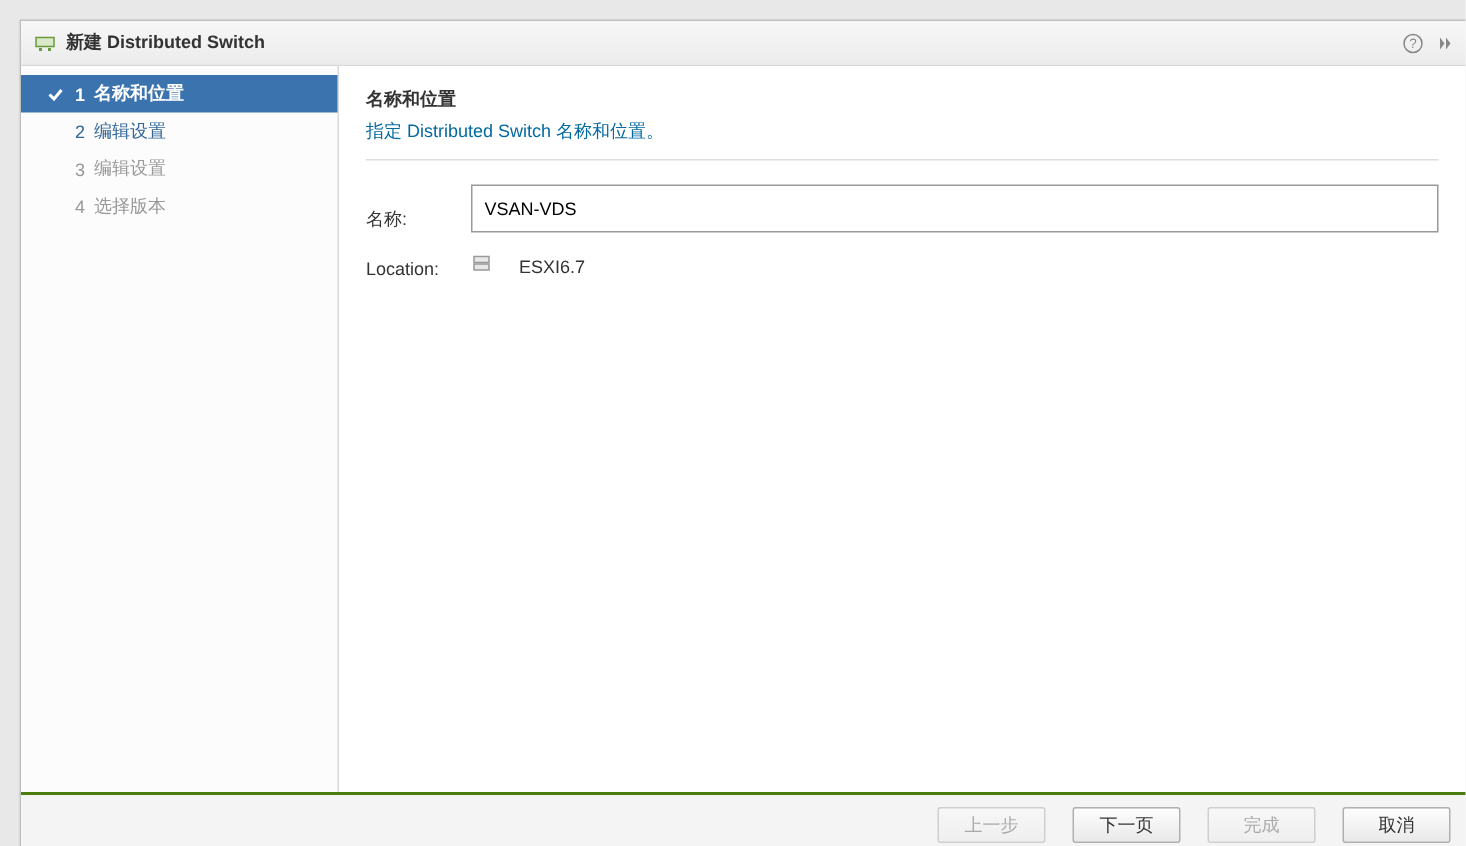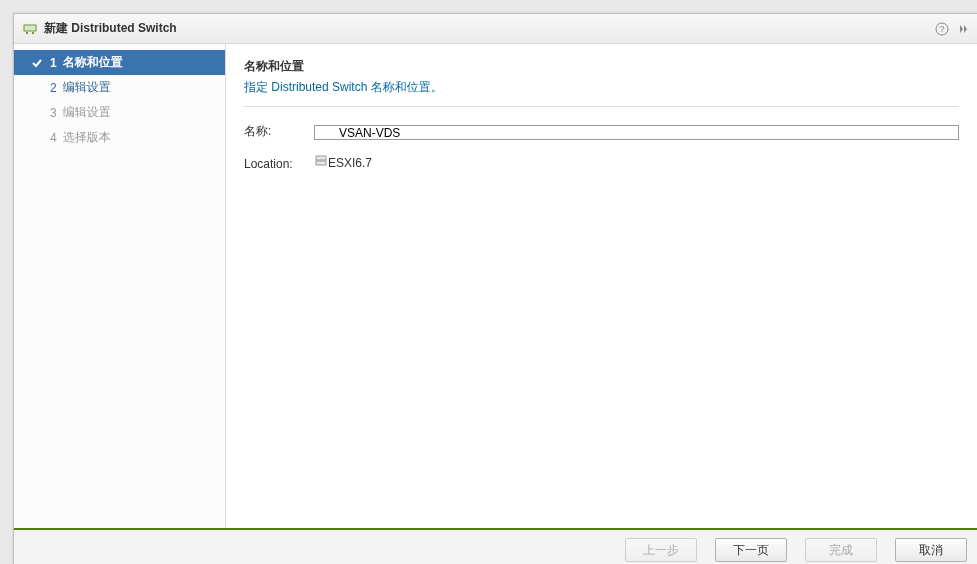--- a/index.html
+++ b/index.html
@@ -63,27 +63,27 @@
     display: flex;
     flex-direction: column;
   }
   .content-title { font-size: 12px; font-weight: bold; color: #333; }
   .content-sub { font-size: 12px; color: #0369a1; margin-top: 4px; }
   .hr { border-top: 1px solid #ddd; margin: 10px 0 16px; }
   .form-row { display: flex; align-items: flex-end; margin-bottom: 14px; font-size: 12px; color: #333; }
   .form-label { width: 70px; }
   .text-input {
     flex: 1;
-    height: 15px;
+    height: 32px;
     border: 1px solid #9a9a9a;
-    padding: 2px 24px;
+    padding: 2px 8px;
     font-size: 12px;
     outline: none;
   }
-  .location-val { display: flex; align-items: center; gap: 0; }
+  .location-val { display: flex; align-items: center; gap: 18px; }
   .footer {
     height: 42px;
     border-top: 2px solid #4d7c0f;
     background: #f4f4f4;
     display: flex;
     align-items: center;
     justify-content: flex-end;
     padding: 0 14px;
     gap: 18px;
   }

